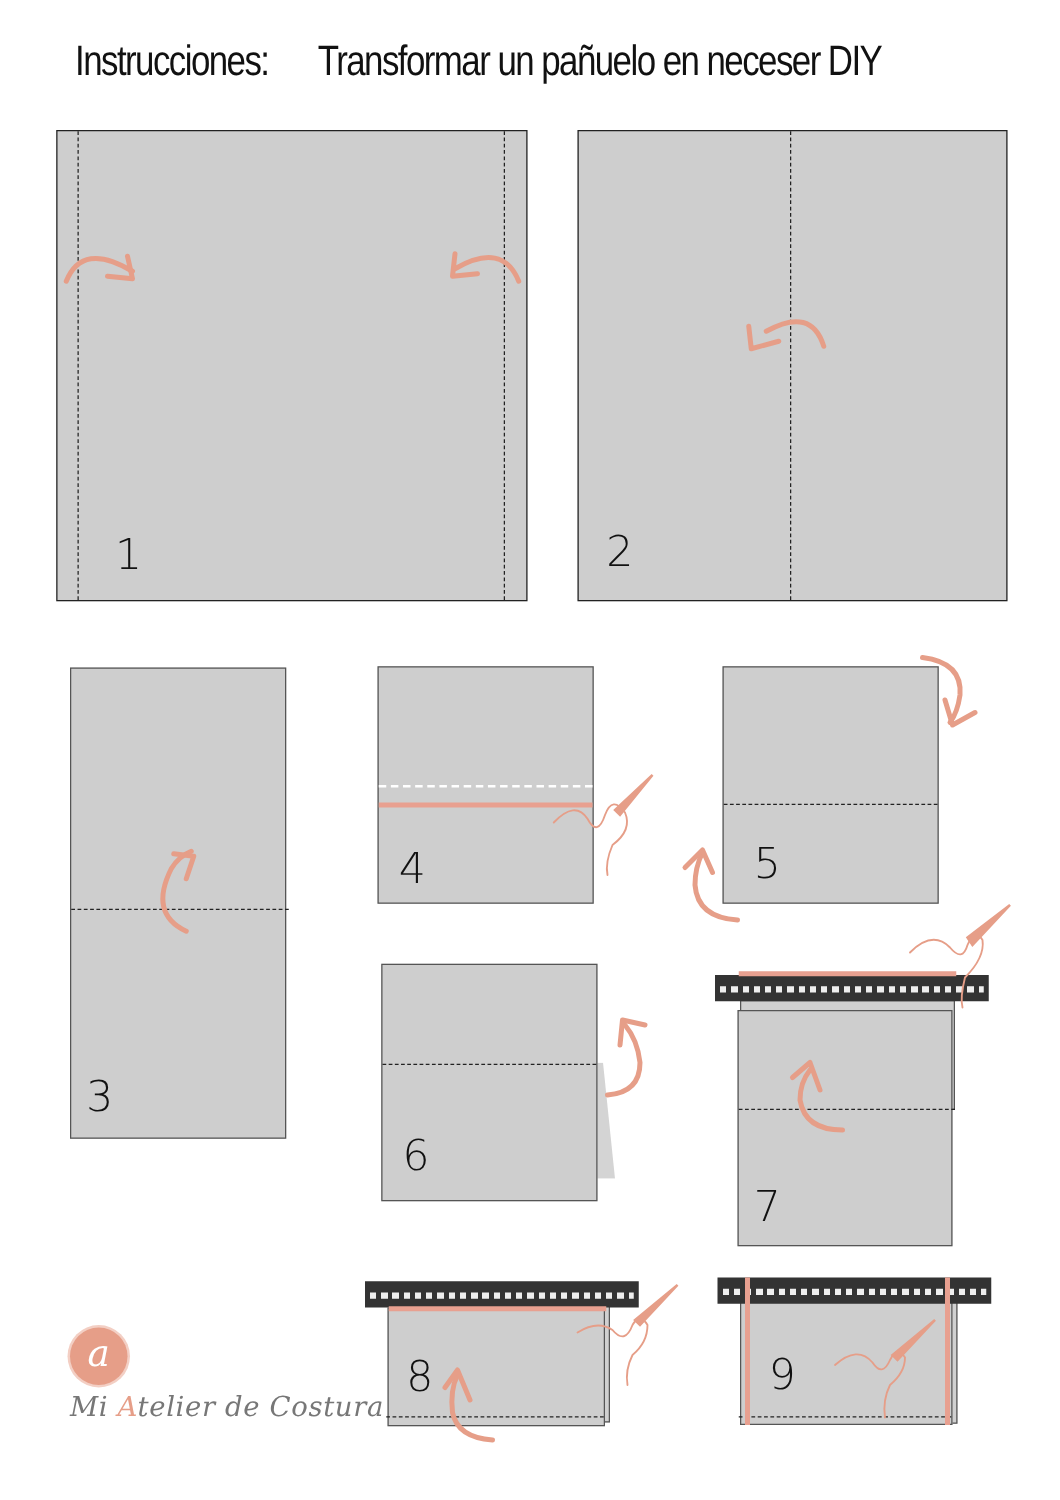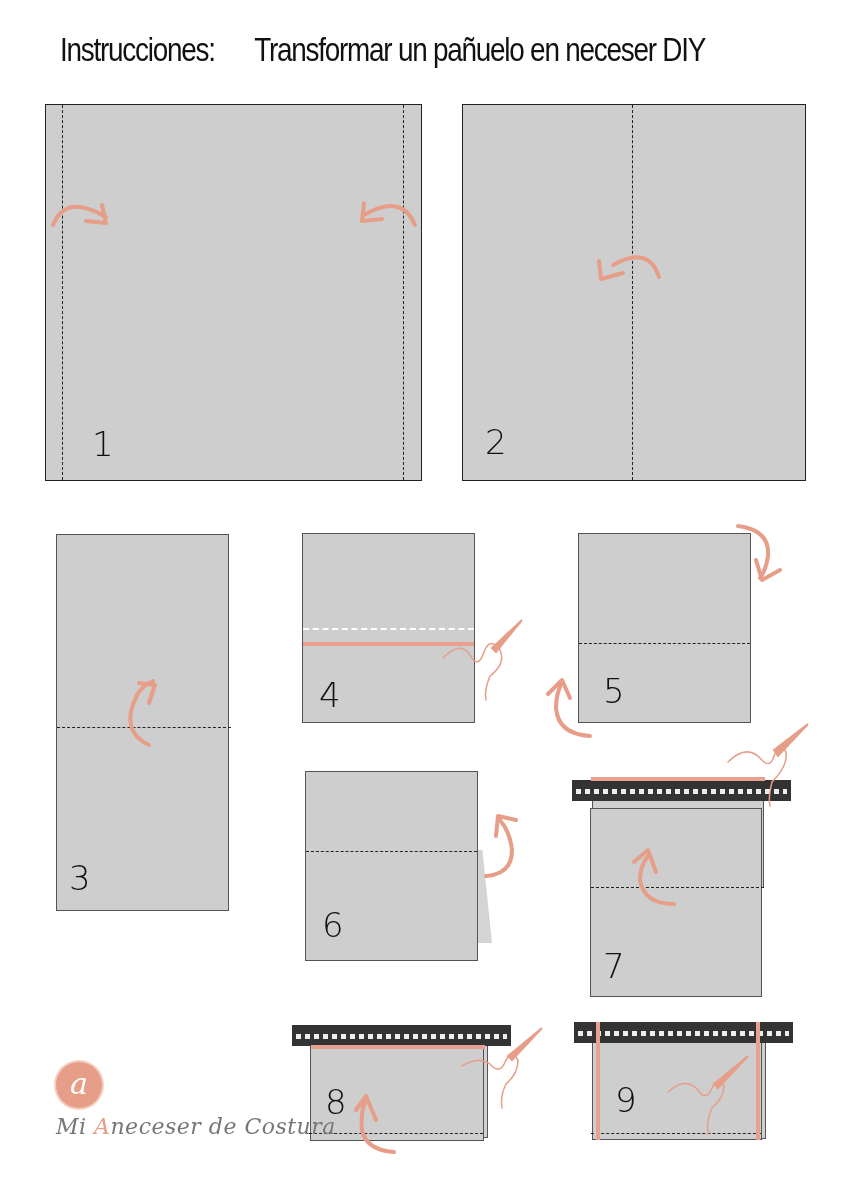--- a/index.html
+++ b/index.html
@@ -179,14 +179,14 @@
   <g fill="none" stroke="#e69e88" stroke-width="1.5" stroke-linecap="round">
     <path d="M668,1092 Q686,1076 698,1090 Q706,1102 712,1088 Q718,1076 724,1086 Q724,1098 712,1108 Q706,1120 708,1134"></path>
   </g>
   <path d="M748,1056 L718,1088 L714,1084 Z" fill="#e69e88" stroke="#e69e88" stroke-width="2"></path>
 </svg>
 
 <div class="logo">
   <div class="logo-circle">
       <span>a</span>
     </div>
-  <div class="logo-text"><span>Mi </span><span class="acc">A</span><span>neceser de Costura</span></div>
+  <div class="logo-text"><span>Mi </span><span class="acc">A</span><span>telier de Costura</span></div>
 </div>
 
 </body></html>

